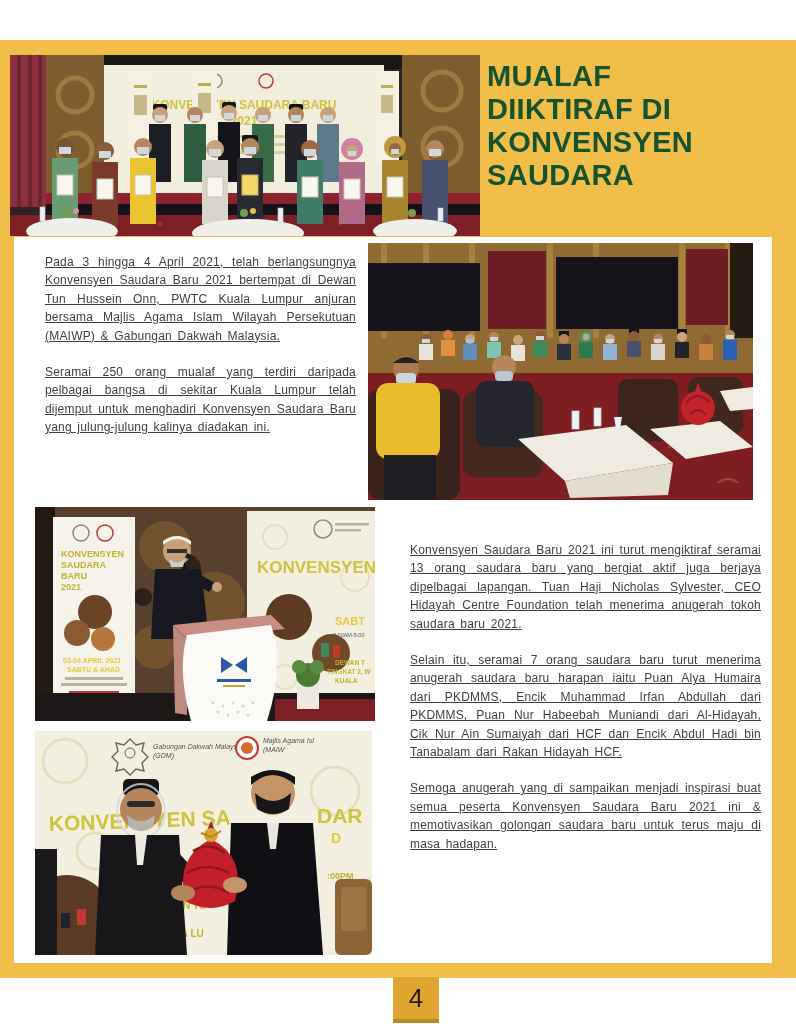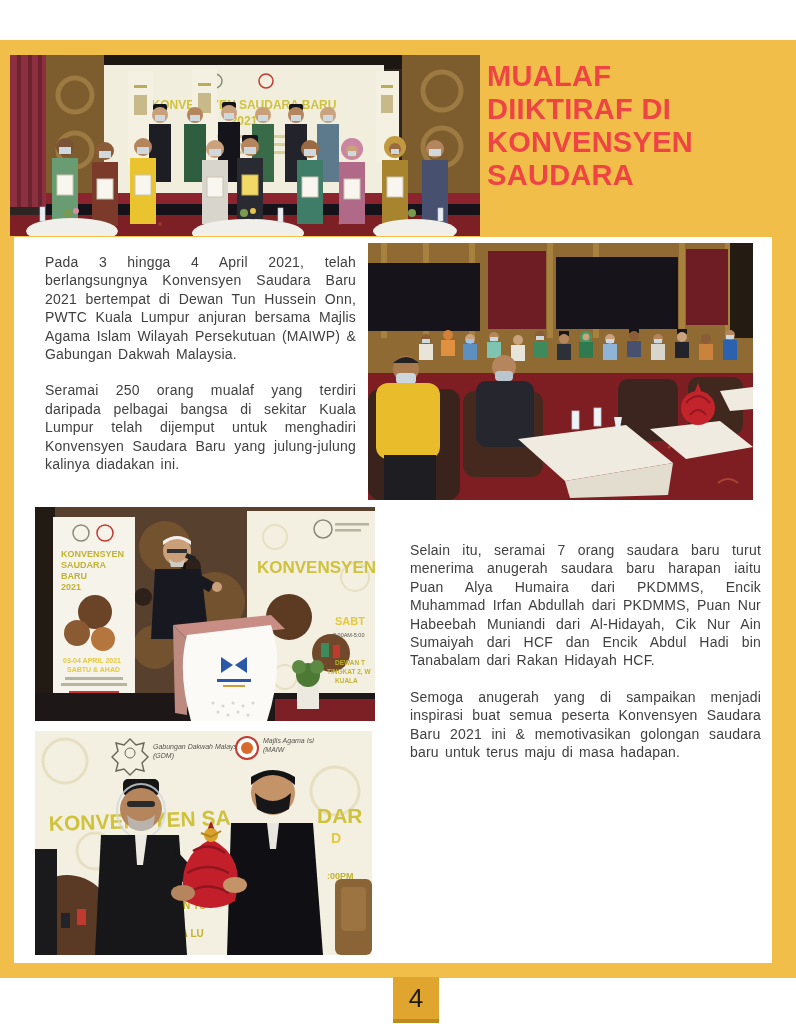--- a/index.html
+++ b/index.html
@@ -6,27 +6,27 @@
   .page{position:relative;width:796px;height:1024px;background:#ffffff;overflow:hidden;
         font-family:"Liberation Sans",sans-serif;}
   .frame{position:absolute;left:0;top:40px;width:796px;height:938px;background:#F2BE4A;}
   .panel{position:absolute;left:14px;top:237px;width:758px;height:726px;background:#ffffff;}
   .photo{position:absolute;overflow:hidden;background:#2a2220;}
   #photo-stage{left:10px;top:55px;width:470px;height:181px;}
   #photo-audience{left:368px;top:243px;width:385px;height:257px;}
   #photo-speaker{left:35px;top:507px;width:340px;height:214px;}
   #photo-gift{left:35px;top:731px;width:337px;height:224px;}
   .photo svg{display:block;width:100%;height:100%;}
-  .title{position:absolute;left:487px;top:60px;width:300px;color:#ef4444;font-weight:bold;
+  .title{position:absolute;left:487px;top:60px;width:300px;color:#14532d;font-weight:bold;
          font-size:29px;line-height:33px;letter-spacing:0.3px;}
   .col{position:absolute;}
   .col-left{left:45px;top:253px;width:311px;}
   .col-right{left:410px;top:541px;width:351px;}
-  .col p{margin:0 0 18px 0;font-size:14px;line-height:18.4px;text-align:justify;
-         color:#3f3f3f;word-spacing:2px;letter-spacing:0.2px;}
+  .col p{margin:0 0 18px 0;font-size:12px;line-height:18.4px;text-align:justify;
+         color:#3f3f3f;word-spacing:2px;letter-spacing:0.2px;text-decoration:underline;}
   .pagebox{position:absolute;left:393px;top:977px;width:46px;height:42px;background:#DFA52E;
            border-bottom:4px solid #BB8A22;display:flex;align-items:center;justify-content:center;}
   .pagebox span{font-size:26px;color:#201909;}
   
   text{font-family:"Liberation Sans",sans-serif;}
   .t-olive{fill:#cfc23c;font-weight:bold;}
   .t-olive2{fill:#c1b232;font-weight:bold;}
   .t-gray{fill:#55544c;}
   .t-yel{fill:#e4c93e;font-weight:bold;}
 </style>
@@ -505,20 +505,21 @@
         <path d="M158 120q16 -10 32 2 M152 142q20 -12 42 0 M156 160q18 -10 38 2" stroke="#8f1620" stroke-width="2.5" fill="none"></path>
         <circle cx="176" cy="104" r="7" fill="#d9a32b"></circle>
         <path d="M166 102l10 4 M186 100l-10 6" stroke="#b5841c" stroke-width="2"></path>
         <ellipse cx="148" cy="162" rx="12" ry="8" fill="#b5855e"></ellipse>
         <ellipse cx="200" cy="154" rx="12" ry="8" fill="#c59368"></ellipse>
       </g>
     </svg>
   </div>
 
   <div class="col col-right">
+    <p>Konvensyen Saudara Baru 2021 ini turut mengiktiraf seramai 13 orang saudara baru yang bergiat aktif juga berjaya dipelbagai lapangan. Tuan Haji Nicholas Sylvester, CEO Hidayah Centre Foundation telah menerima anugerah tokoh saudara baru 2021.</p>
     <p>Selain itu, seramai 7 orang saudara baru turut menerima anugerah saudara baru harapan iaitu Puan Alya Humaira dari PKDMMS, Encik Muhammad Irfan Abdullah dari PKDMMS, Puan Nur Habeebah Muniandi dari Al-Hidayah, Cik Nur Ain Sumaiyah dari HCF dan Encik Abdul Hadi bin Tanabalam dari Rakan Hidayah HCF.</p>
     <p>Semoga anugerah yang di sampaikan menjadi inspirasi buat semua peserta Konvensyen Saudara Baru 2021 ini &amp; memotivasikan golongan saudara baru untuk terus maju di masa hadapan.</p>
   </div>
 
   <div class="pagebox">
     <span>4</span>
   </div>
 
 </div>
 

